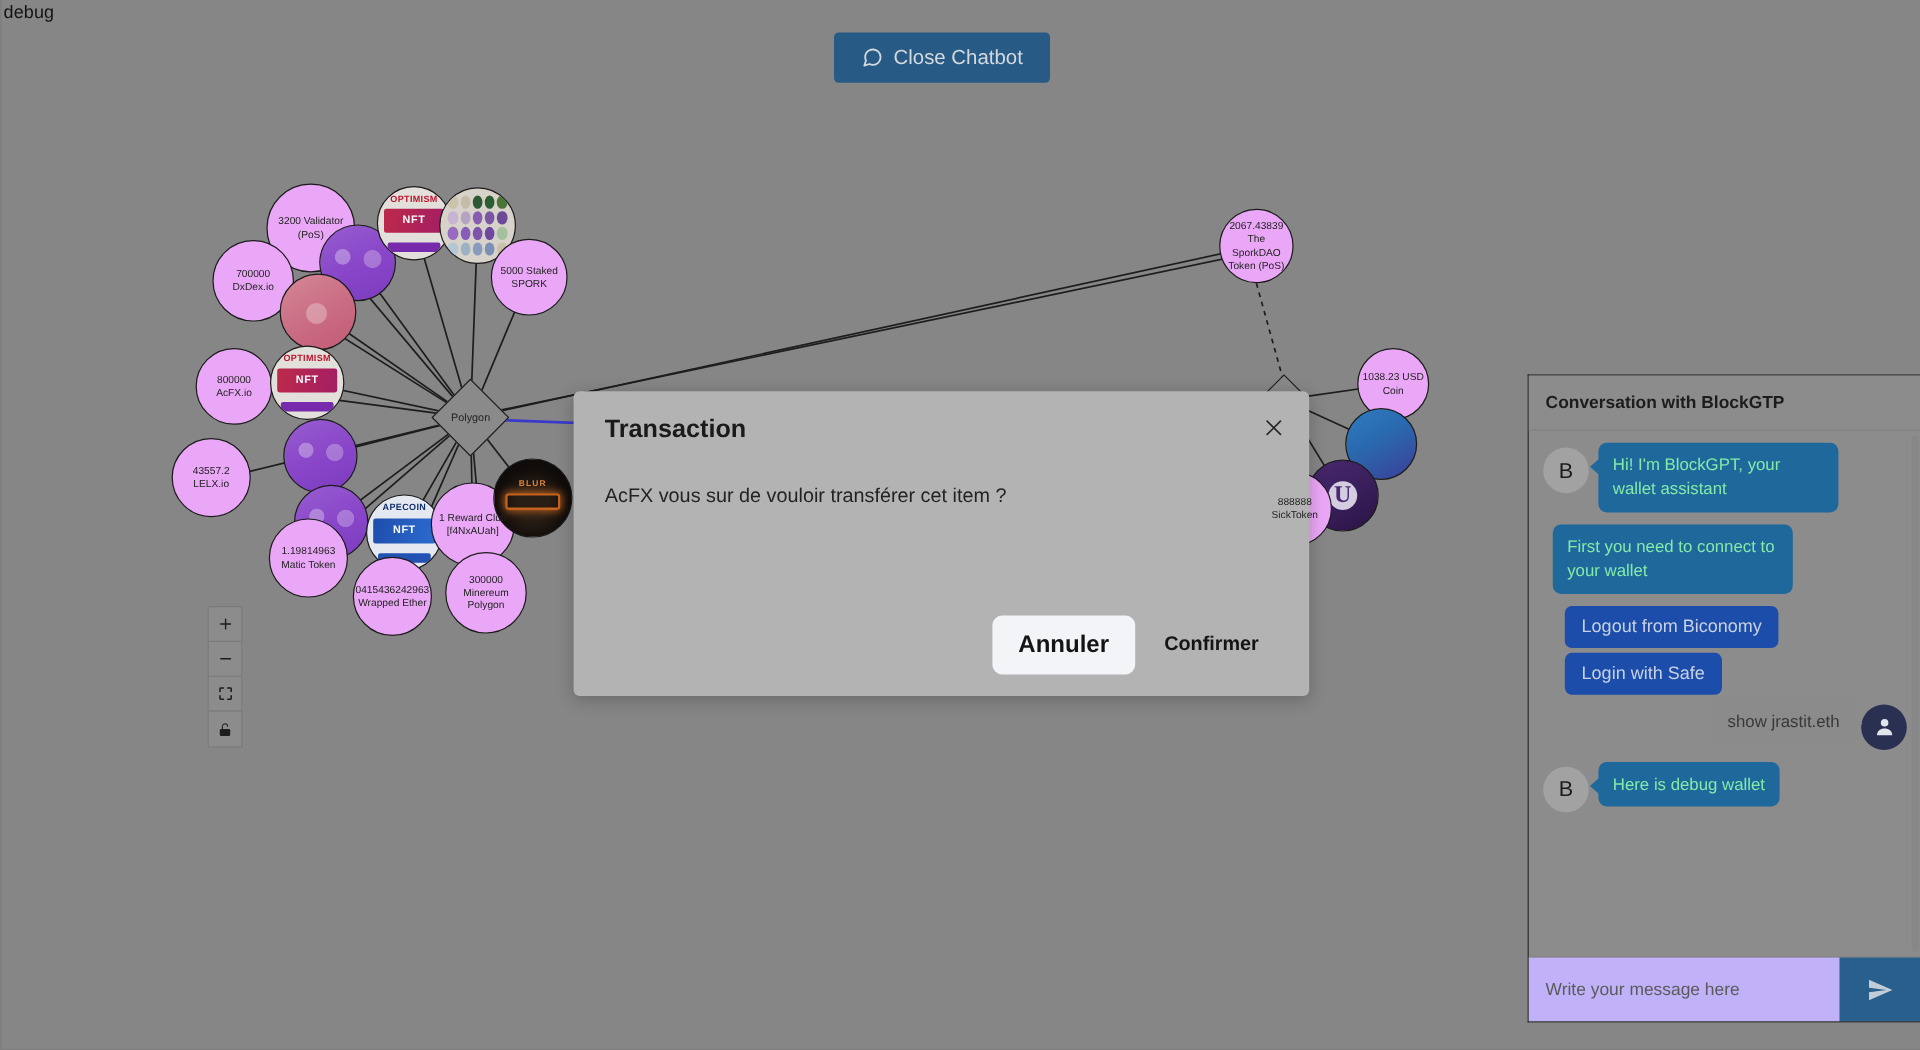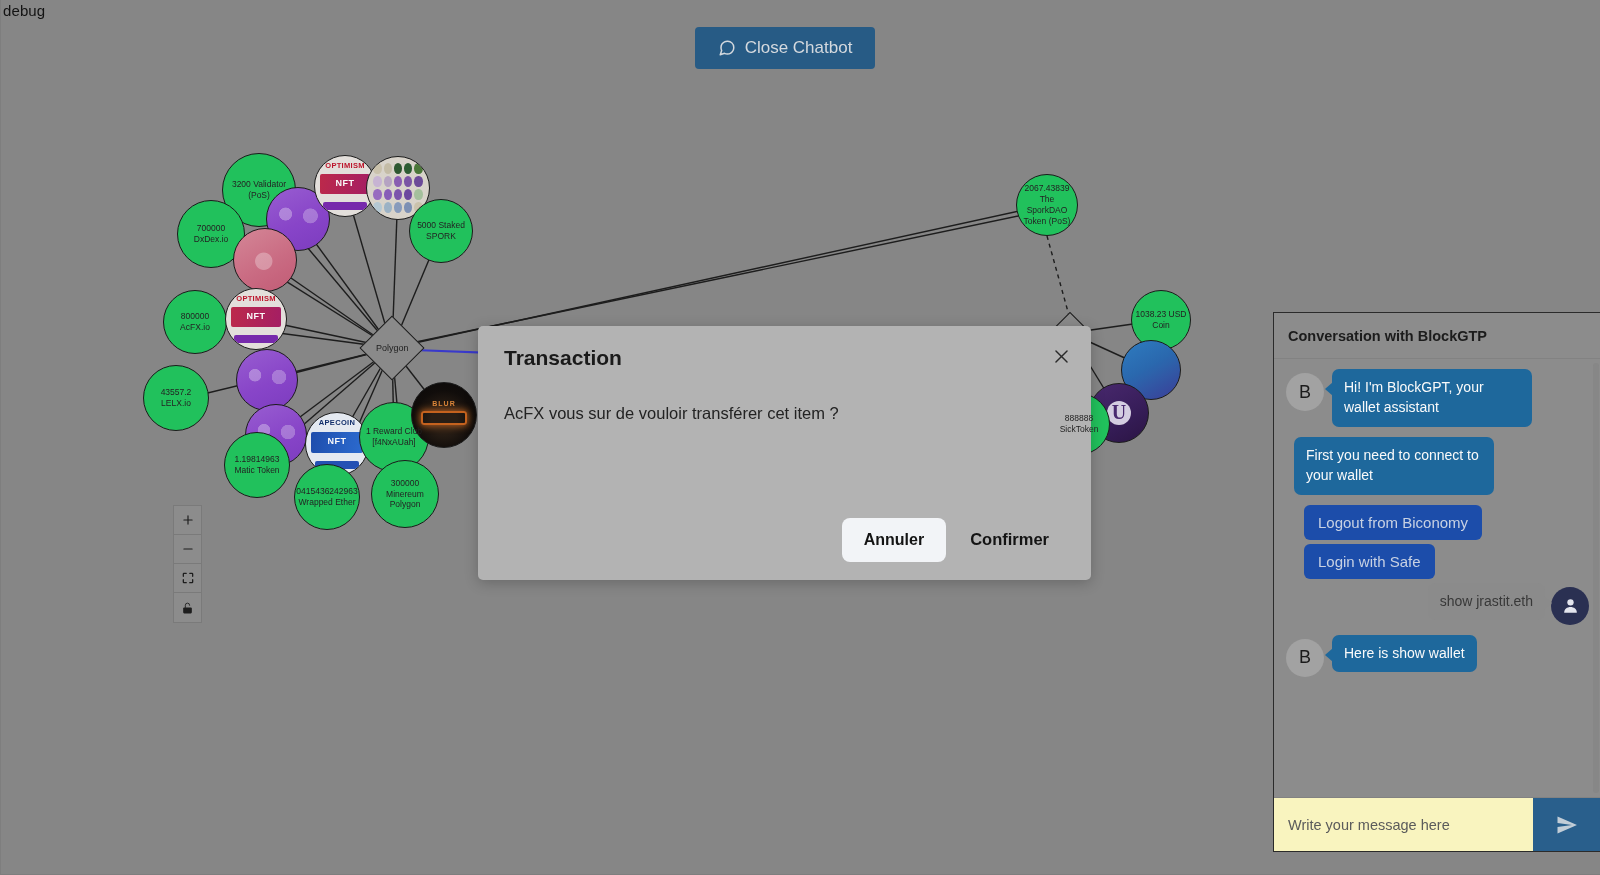--- a/index.html
+++ b/index.html
@@ -57,21 +57,21 @@
     position: absolute;
     border-radius: 50%;
     border: 1.6px solid #1c1c1c;
     display: flex; align-items: center; justify-content: center;
     text-align: center;
     font-size: 8.5px;
     line-height: 1.28;
     color: #232323;
     overflow: hidden;
     padding: 2px;
-    background: #22c55e;
+    background: #f0abfc;
   }
   .node-diamond {
     position: absolute;
     border: 1.6px solid #1c1c1c;
     background: #8d8d8d;
     transform: rotate(45deg);
     display: flex; align-items: center; justify-content: center;
   }
   .node-diamond > span {
     transform: rotate(-45deg);
@@ -239,21 +239,21 @@
     background: #2b3154;
     color: #e8eaf2;
     margin-left: 6px;
   }
   .bubble {
     max-width: 200px;
     padding: 9px 12px;
     border-radius: 7px;
     font-size: 14px;
     line-height: 1.42;
-    color: #ffffff;
+    color: #86efac;
     background: #1f6ba0;
     margin-left: 8px;
     position: relative;
   }
   .bubble.tail::before {
     content: "";
     position: absolute;
     left: -7px; top: 13px;
     border-style: solid;
     border-width: 7px 8px 7px 0;
@@ -287,21 +287,21 @@
     font-family: "Liberation Sans", sans-serif;
     text-align: left;
   }
   .chat-footer {
     flex: 0 0 54px;
     display: flex;
     border-top: 1px solid #858585;
   }
   .chat-input {
     flex: 1 1 auto;
-    background: #fef9c3;
+    background: #c4b5fd;
     border: none;
     outline: none;
     padding: 0 14px;
     font-size: 14.5px;
     color: #3b3b3b;
     font-family: "Liberation Sans", sans-serif;
   }
   .chat-input::placeholder { color: #5d5d5d; }
   .send-btn {
     flex: 0 0 68px;
@@ -353,21 +353,21 @@
   .modal-actions {
     position: absolute;
     right: 24px; bottom: 18px;
     display: flex; align-items: center; gap: 6px;
   }
   .btn-cancel {
     background: #f2f4f7;
     border: none;
     border-radius: 8px;
     padding: 13px 22px;
-    font-size: 16px;
+    font-size: 20px;
     font-weight: bold;
     color: #141414;
     cursor: pointer;
     font-family: "Liberation Sans", sans-serif;
   }
   .btn-confirm {
     background: transparent;
     border: none;
     padding: 13px 18px;
     font-size: 16.5px;
@@ -575,21 +575,21 @@
           <div class="bubble user-bubble">show jrastit.eth</div>
           <div class="avatar user">
             <svg width="19" height="19" viewBox="0 0 24 24" fill="#e8eaf2">
               <circle cx="12" cy="8" r="4"></circle>
               <path d="M4 21c0-4.4 3.6-7 8-7s8 2.6 8 7z"></path>
             </svg>
           </div>
         </div>
         <div class="msg-row bot">
           <div class="avatar">B</div>
-          <div class="bubble tail">Here is show wallet</div>
+          <div class="bubble tail">Here is debug wallet</div>
         </div>
       </div>
     <div class="chat-footer">
       <input class="chat-input" type="text" placeholder="Write your message here" style="">
       <button class="send-btn">
         <svg width="24" height="24" viewBox="0 0 24 24" fill="#c6d2dc">
           <path d="M2.5 20.5L22 12 2.5 3.5l.01 6.6L17 12 2.51 13.9z"></path>
         </svg>
       </button>
     </div>

